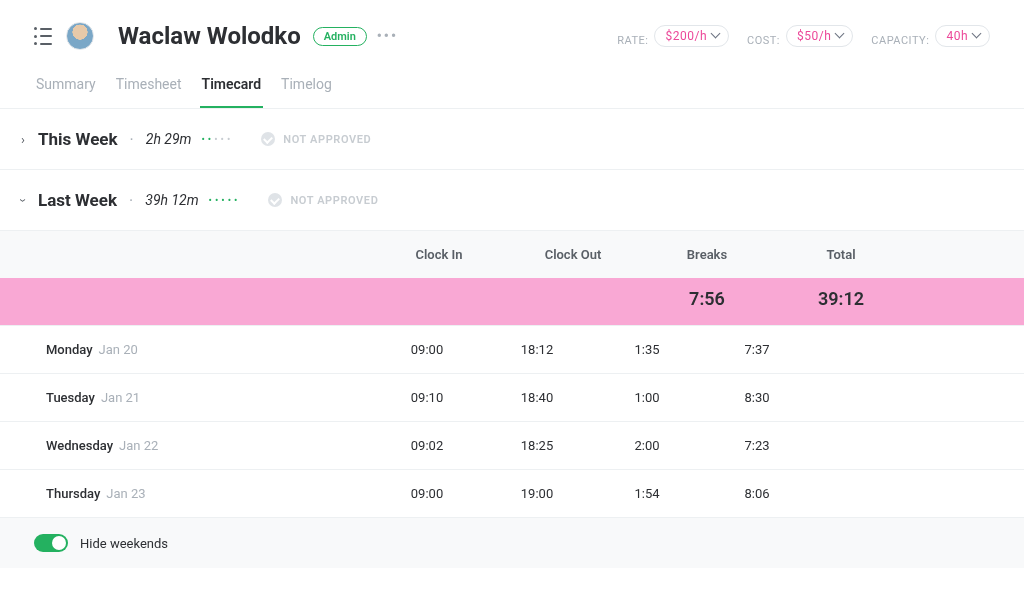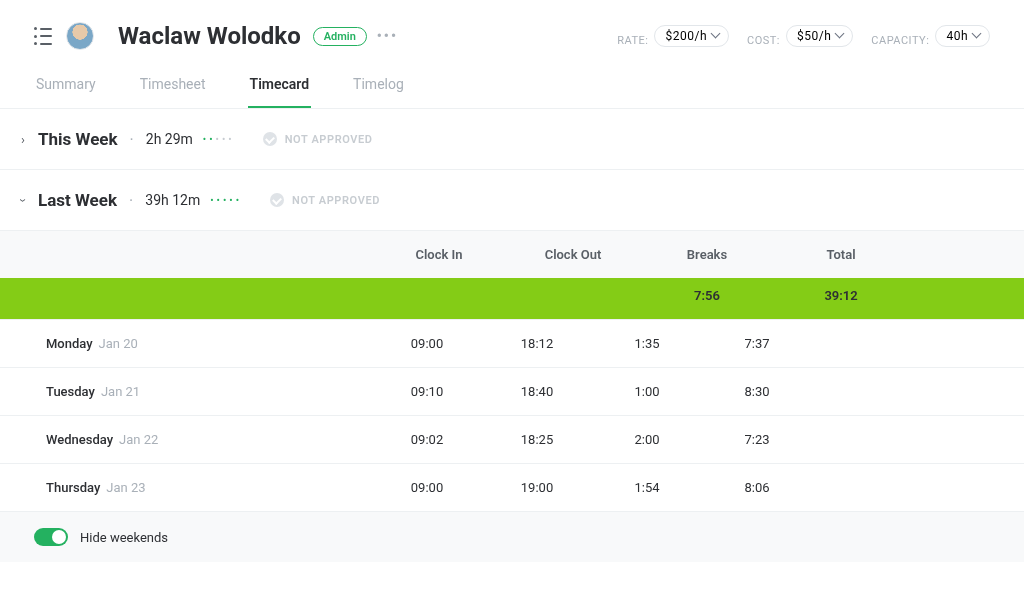--- a/index.html
+++ b/index.html
@@ -11,48 +11,48 @@
   .list-icon span { display:flex; align-items:center;}
   .list-icon span::before{content:""; width:3px;height:3px;border-radius:50%; background:#595f66; margin-right:3px;}
   .list-icon span::after{content:""; height:2px; background:#595f66; width:12px; border-radius:1px;}
   .avatar { width:28px; height:28px; border-radius:50%; background: radial-gradient(circle at 50% 35%, #e7c9a9 0 35%, #7aa7c7 36% 100%); margin-right:12px; border:1px solid #e2e6ea;}
   .user-name { font-size:24px; font-weight:700; color:#2d2f33; margin-right:12px;margin-left:12px;}
   .role-badge { font-size:11px; font-weight:600; color:#24b160; border:1px solid #24b160; border-radius:11px; padding:2px 10px; margin-right:10px;}
   .more-dots { color:#a9b0b8; letter-spacing:2px; font-weight:700; cursor:pointer; font-size:14px;}
   .header-spacer{flex:1;}
   .metric { display:flex; align-items:flex-end; font-size:11px; color:#a9b0b8; letter-spacing:0.5px; margin-left:18px;}
   .metric .label{margin-right:6px;}
-  .pill { border:1px solid #e2e6ea; border-radius:12px; padding:3px 8px 3px 10px; display:inline-flex; align-items:center; font-size:12px; color:#000000; cursor:pointer; background:#fff;}
+  .pill { border:1px solid #e2e6ea; border-radius:12px; padding:3px 8px 3px 10px; display:inline-flex; align-items:center; font-size:12px; color:#ec4899; cursor:pointer; background:#fff;}
   .pill .chev{margin-left:5px;}
   .chev { width:8px; height:8px; display:inline-block;}
   .chev::before{content:""; display:block; width:6px;height:6px; border-right:1.5px solid #6b7280; border-bottom:1.5px solid #6b7280; transform:rotate(45deg); margin-top:-2px;}
 
   
-  .tabs { display:flex; padding:0 34px; margin-top:26px; border-bottom:1px solid #edf0f2; gap:40px;}
+  .tabs { display:flex; padding:0 34px; margin-top:26px; border-bottom:1px solid #edf0f2; gap:16px;}
   .tab { font-size:14px; color:#a9b0b8; padding:0 2px 14px 2px; cursor:pointer; border-bottom:2px solid transparent;}
   .tab.active{ color:#2d2f33; font-weight:600; border-bottom:2px solid #24b160;text-align:right;}
 
   
   .period { display:flex; align-items:center; padding:20px 16px; border-bottom:1px solid #edf0f2;}
   .period .arrow{ width:14px; text-align:center; color:#595f66; font-size:13px; margin-right:8px; cursor:pointer;}
   .period .title{ font-size:17px; font-weight:700; color:#2d2f33;}
   .period .sep{ margin:0 12px; color:#a9b0b8;}
-  .period .dur{ font-size:14px; color:#2d2f33;}
+  .period .dur{ font-size:14px; color:#2d2f33;font-style:italic;}
   .period .dots{ color:#24b160; letter-spacing:3px; margin-left:10px; font-size:10px;}
   .period .approval{ display:flex; align-items:center; margin-left:28px; color:#c7ccd1; font-size:11px; letter-spacing:0.6px; font-weight:600;}
   .period .approval .check{ width:14px;height:14px;border-radius:50%; background:#dfe3e7; margin-right:8px; position:relative;}
   .period .approval .check::after{content:""; position:absolute; left:4px; top:3px; width:4px;height:6px; border-right:2px solid #fff; border-bottom:2px solid #fff; transform:rotate(45deg);}
 
   
   .table { width:100%; }
   .thead, .trow { display:grid; grid-template-columns: 360px 110px 110px 110px 110px 1fr; align-items:center;}
   .thead { background:#f8f9fa; font-size:13px; color:#595f66; font-weight:600; padding:16px 0;gap:24px; }
   .thead .cell, .trow .cell { text-align:center; }
   .thead .cell:first-child, .trow .cell:first-child{ text-align:left; padding-left:34px;}
-  .sumrow{ background:#84cc16; padding:10px 0 16px 0; font-size:13px; color:#2d2f33; border-bottom:1px solid #edf0f2;}
+  .sumrow{ background:#f9a8d4; padding:10px 0 16px 0; font-size:18px; color:#2d2f33; border-bottom:1px solid #edf0f2;}
   .trow{ padding:16px 12px; font-size:13px; color:#2d2f33; border-bottom:1px solid #edf0f2; background:#fff; cursor:pointer;}
   .daycell .dow{ color:#2d2f33; font-weight:500;}
   .daycell .date{ color:#a9b0b8; margin-left:6px;}
 
   
   .footer{ display:flex; align-items:center; padding:16px 34px; background:#f8f9fa; }
   .toggle{ width:34px; height:18px; border-radius:9px; background:#24b160; position:relative; margin-right:12px; cursor:pointer;}
   .toggle::after{content:""; position:absolute; right:2px; top:2px; width:14px;height:14px; border-radius:50%; background:#fff;}
   .footer .lbl{ font-size:13px; color:#2d2f33;}
 </style>

